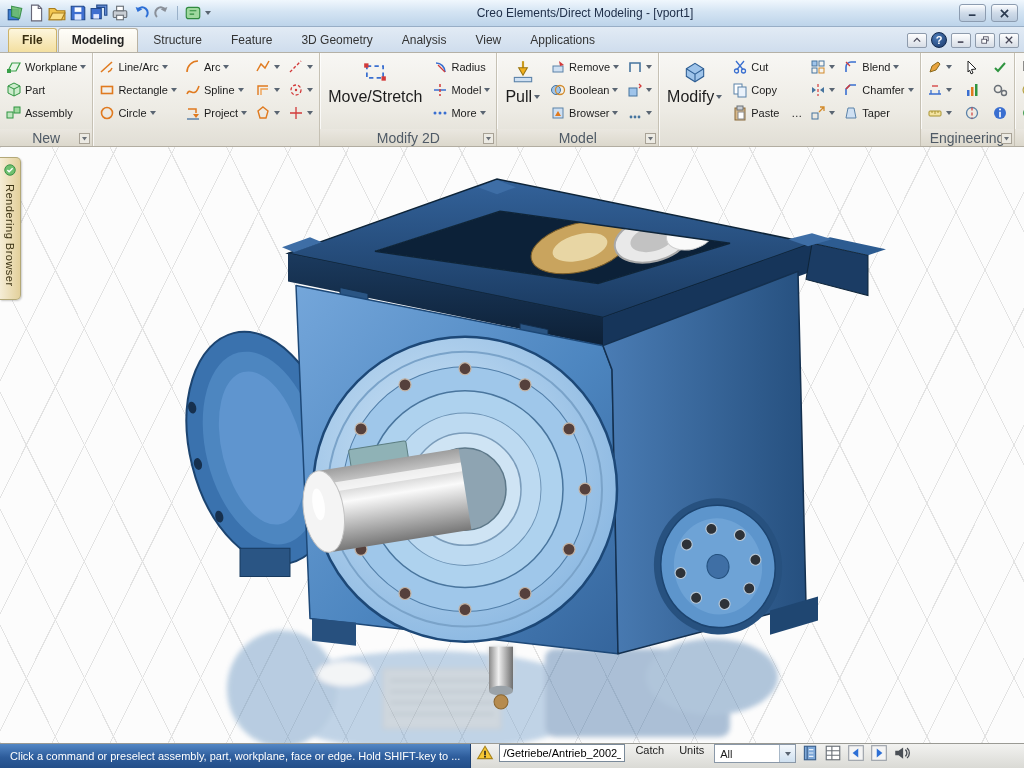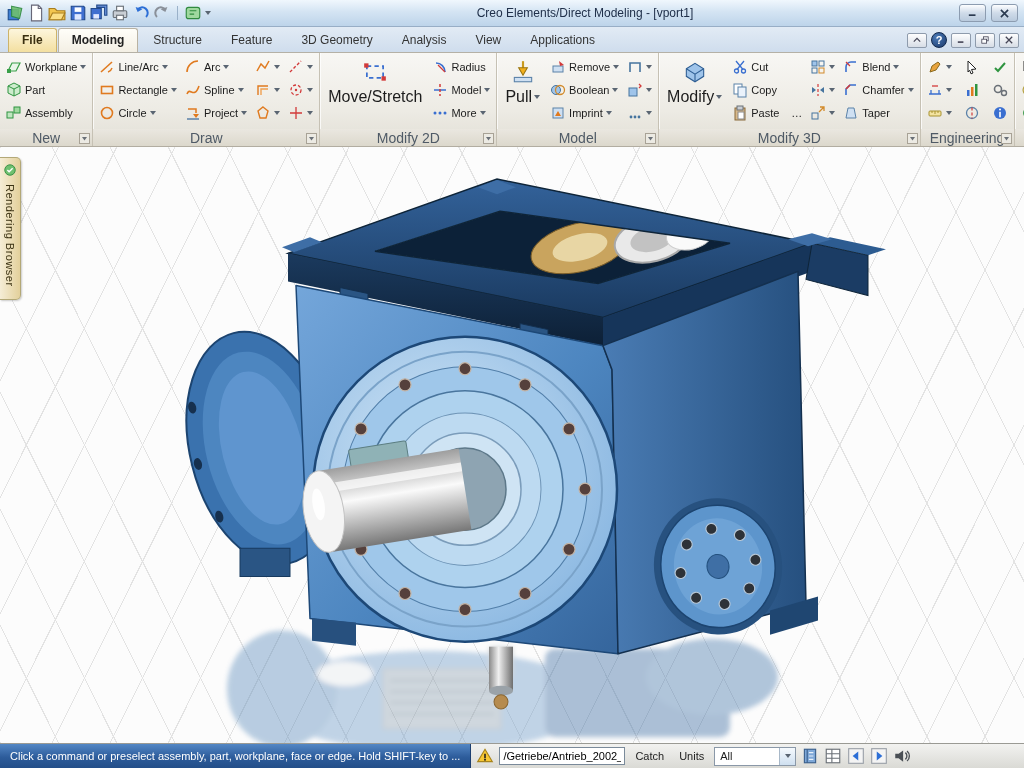--- a/index.html
+++ b/index.html
@@ -84,21 +84,21 @@
   .browser-tab {
     position:absolute; left:0; top:10px; width:21px; padding:5px 0 12px;
     background:linear-gradient(90deg,#f5edd6,#e3d09b); border:1px solid #b3a877; border-left:none;
     border-radius:0 5px 5px 0; display:flex; flex-direction:column; align-items:center; gap:7px;
     box-shadow:1px 1px 2px rgba(0,0,0,.2); z-index:5;
   }
   .bt-label { writing-mode:vertical-rl; font-size:11px; color:#3c3314; letter-spacing:.5px; }
 
   
   .statusbar {
-    height:25px; flex:0 0 25px; display:flex; align-items:center; gap:5px;
+    height:25px; flex:0 0 25px; display:flex; align-items:flex-start; gap:5px;
     background:linear-gradient(#f2f2f0,#dadad5); border-top:1px solid #9a9a94; padding-right:5px;
   }
   .status-msg {
     height:100%; display:flex; align-items:center; padding:0 10px;
     background:linear-gradient(#5387c5,#2d5c9b 55%,#234e88); color:#fff;
     white-space:nowrap; overflow:hidden; flex:0 0 auto; max-width:502px;
     border-right:1px solid #1c3f70;
   }
   .sic { width:18px; height:18px; flex:0 0 auto; }
   .path-input { width:126px; height:18px; border:1px solid #7a8a9a; background:#fff;
@@ -386,29 +386,20 @@
           <div class="rbtn">
             <span class="i16">
                 <svg viewBox="0 0 16 16">
                   <path d="M8 2v12M2 8h12" stroke="#d23a3a" stroke-width="1.3"></path>
                 </svg>
               </span>
             <span class="chev"></span>
           </div>
         </div>
       </div>
-      <div class="rgroup-label">
-        <span>Draw</span>
-        <span class="launcher">
-            <svg viewBox="0 0 11 11">
-              <rect x="0.5" y="0.5" width="10" height="10" fill="#eceae3" stroke="#a8a296"></rect>
-              <path d="M3 4h5L5.5 7.5z" fill="#6a7077"></path>
-            </svg>
-          </span>
-      </div>
     </div>
 
     <div class="rgroup">
       <div class="rgroup-body">
         <div class="rbtn-big">
           <span class="i24">
               <svg viewBox="0 0 24 24">
                 <rect x="4.5" y="6.5" width="15" height="11" fill="none" stroke="#3a6fd0" stroke-width="1.6" stroke-dasharray="4 3"></rect>
                 <rect x="2" y="4" width="4" height="4" fill="#d23a3a"></rect>
                 <rect x="18" y="16" width="4" height="4" fill="#d23a3a"></rect>
@@ -498,21 +489,21 @@
             <span>Boolean</span>
             <span class="chev"></span>
           </div>
           <div class="rbtn">
             <span class="i16">
                 <svg viewBox="0 0 16 16">
                   <rect x="3" y="3" width="10" height="10" fill="#cfe0f2" stroke="#5b82a8"></rect>
                   <path d="M5 11l3-5 3 5z" fill="#e07a1f"></path>
                 </svg>
               </span>
-            <span>Imprint</span>
+            <span>Browser</span>
             <span class="chev"></span>
           </div>
         </div>
         <div class="rcol">
           <div class="rbtn">
             <span class="i16">
                 <svg viewBox="0 0 16 16">
                   <path d="M3 13V4h10v9" fill="none" stroke="#46749e" stroke-width="1.6"></path>
                 </svg>
               </span>
@@ -654,29 +645,20 @@
           </div>
           <div class="rbtn">
             <span class="i16">
                 <svg viewBox="0 0 16 16">
                   <path d="M5 3h6l2 10H3z" fill="#cfe0f2" stroke="#5b82a8"></path>
                 </svg>
               </span>
             <span>Taper</span>
           </div>
         </div>
-      </div>
-      <div class="rgroup-label">
-        <span>Modify 3D</span>
-        <span class="launcher">
-            <svg viewBox="0 0 11 11">
-              <rect x="0.5" y="0.5" width="10" height="10" fill="#eceae3" stroke="#a8a296"></rect>
-              <path d="M3 4h5L5.5 7.5z" fill="#6a7077"></path>
-            </svg>
-          </span>
       </div>
     </div>
 
     <div class="rgroup">
       <div class="rgroup-body">
         <div class="rcol">
           <div class="rrow">
             <div class="rbtn">
                 <span class="i16">
                   <svg viewBox="0 0 16 16">

